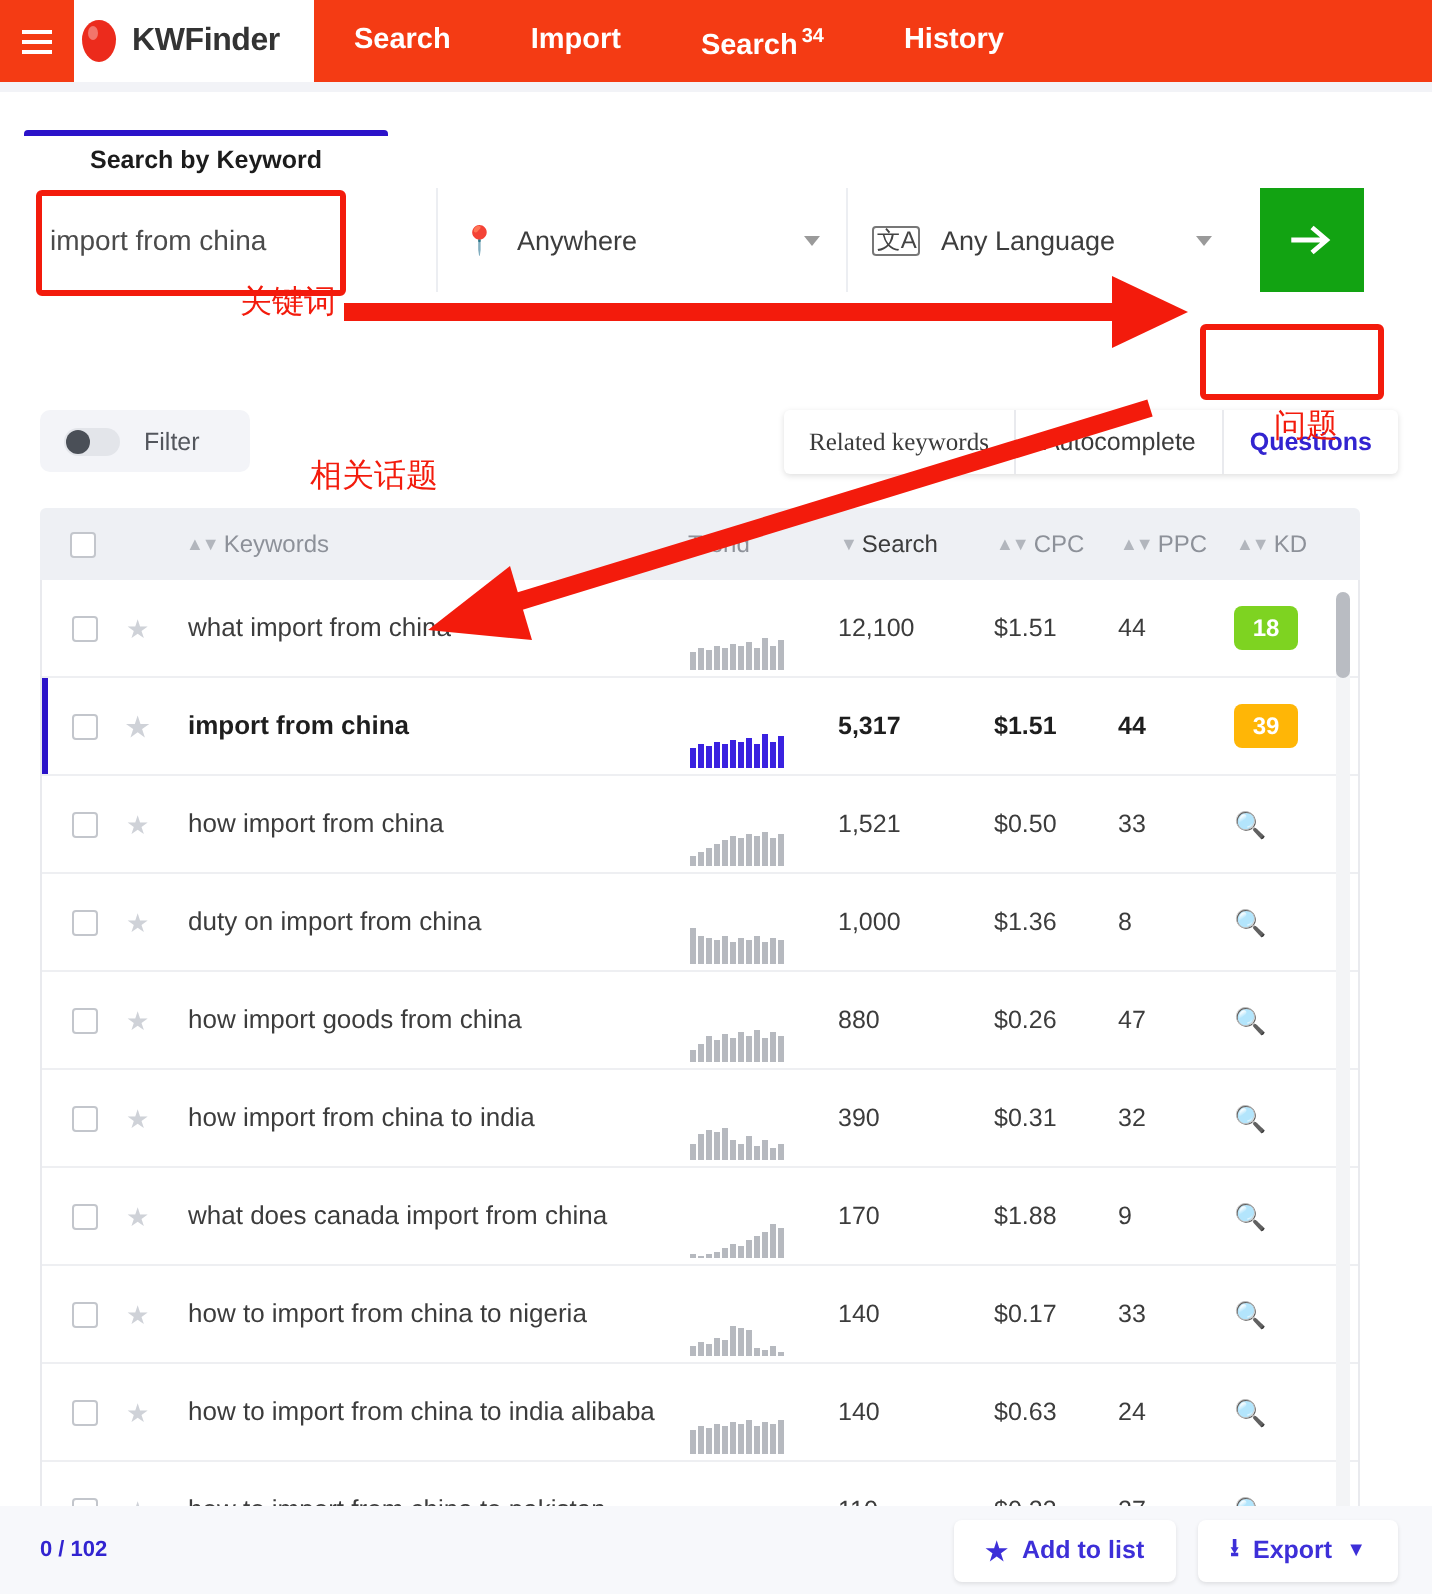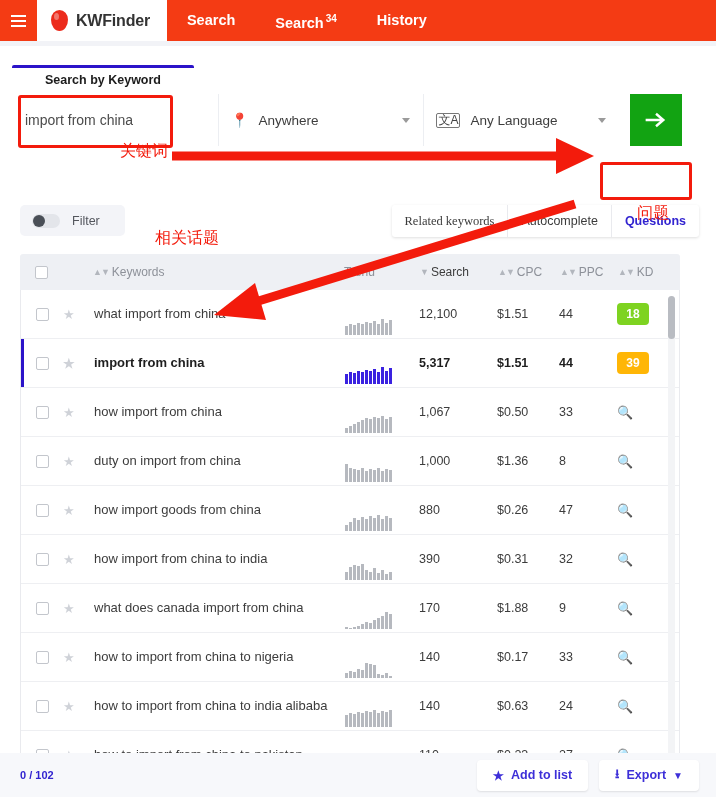--- a/index.html
+++ b/index.html
@@ -16,21 +16,21 @@
     position: absolute; left: 0; top: 0; width: 716px; height: 41px;
     background: #f43b14; display: flex; align-items: stretch;
   }
   .burger {
     width: 37px; display: flex; flex-direction: column;
     align-items: center; justify-content: center; gap: 3px; cursor: pointer;
   }
   .burger i { display: block; width: 15px; height: 2px; background: #fff; }
   .logo-tab {
     background: #fff; display: flex; align-items: center; gap: 8px;
-    padding: 0 17px 0 14px; height: 41px;
+    padding: 0 17px 0 4px; height: 41px;
   }
   .logo-mark {
     width: 17px; height: 21px; border-radius: 50% 50% 50% 50%/ 46% 46% 54% 54%;
     background: #ec2b1c; position: relative;
   }
   .logo-mark::after {
     content: ""; position: absolute; left: 3px; top: 3px;
     width: 5px; height: 7px; border-radius: 50%;
     background: rgba(255,255,255,.35);
   }
@@ -242,20 +242,23 @@
     </div>
     <div class="logo-tab">
       <span class="logo-mark"></span>
       <span class="logo-text">KWFinder</span>
     </div>
     <div class="navlinks">
       <div class="navlink">
         <span>Search</span>
       </div>
       <div class="navlink">
+        <span>Import</span>
+      </div>
+      <div class="navlink">
         <span>Search</span><span class="sup">34</span>
       </div>
       <div class="navlink">
         <span>History</span>
       </div>
     </div>
   </div>
 
   <div class="card">
 
@@ -401,21 +404,21 @@
                 <i style="height: 13px;"></i>
                 <i style="height: 15px;"></i>
                 <i style="height: 14px;"></i>
                 <i style="height: 16px;"></i>
                 <i style="height: 15px;"></i>
                 <i style="height: 17px;"></i>
                 <i style="height: 14px;"></i>
                 <i style="height: 16px;"></i>
               </div>
             </div>
-            <div class="col-search num">1,067</div>
+            <div class="col-search num">1,521</div>
             <div class="col-cpc num">$0.50</div>
             <div class="col-ppc num">33</div>
             <div class="col-kd"><span class="magnifier" style="font-size: 13px;">🔍</span></div>
           </div>
           <div class="row">
             <div class="col-chk">
               <span class="chk"></span>
             </div>
             <div class="col-star"><span class="star">★</span></div>
             <div class="col-kw kwtext">duty on import from china</div>

